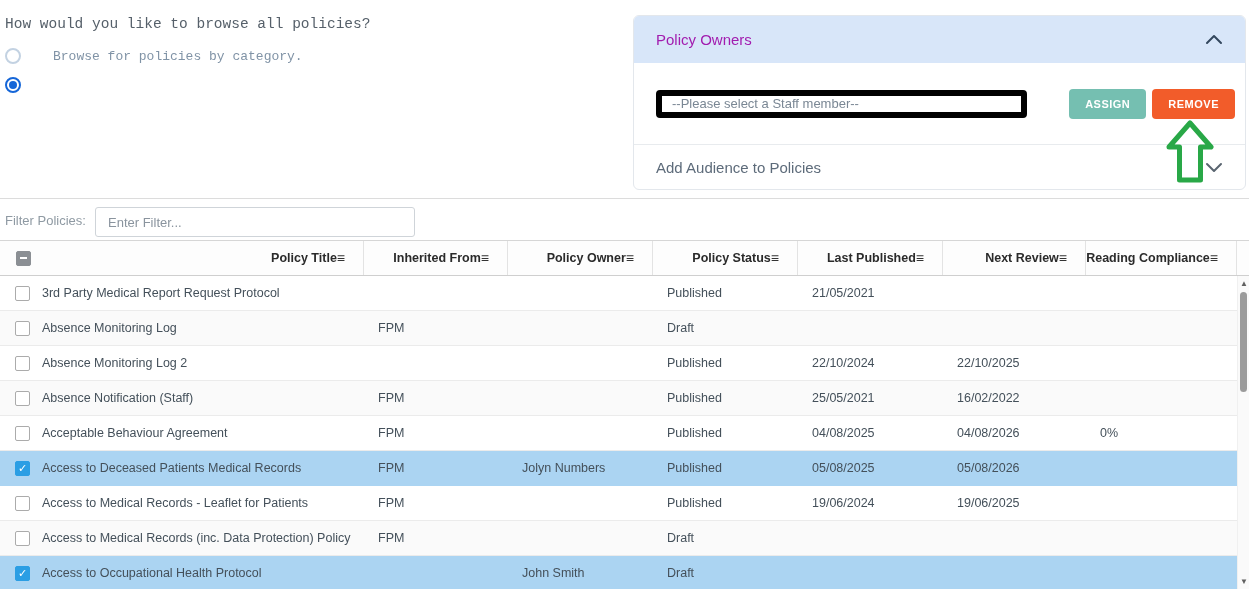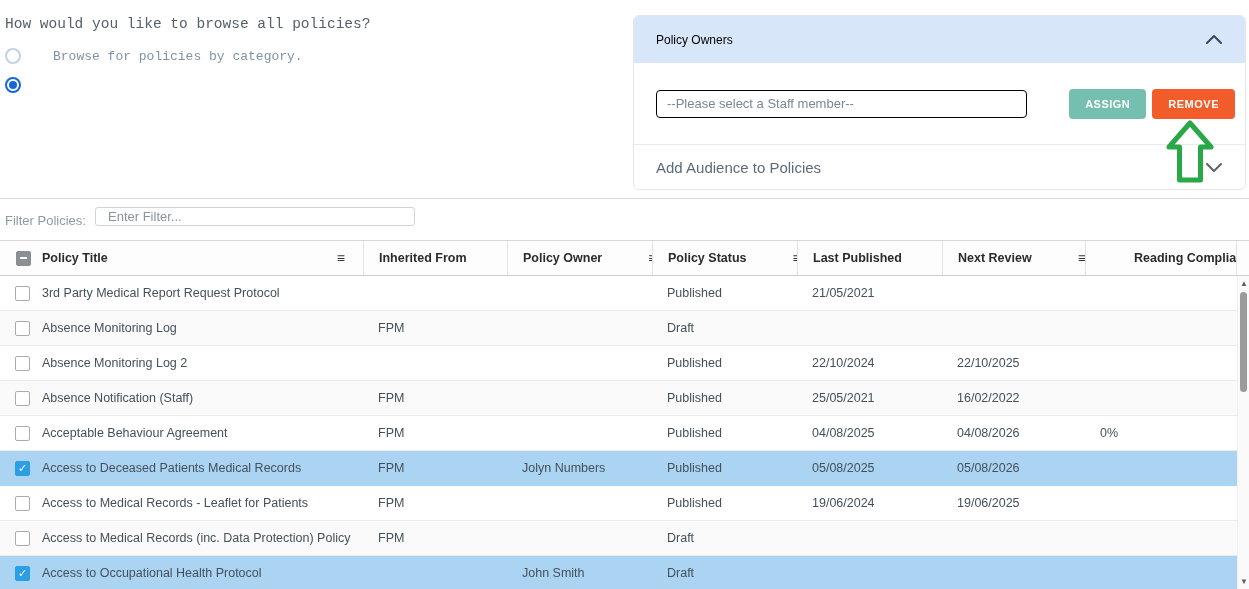--- a/index.html
+++ b/index.html
@@ -14,43 +14,43 @@
   .radio-option { display:flex; align-items:center; margin-bottom:13px; cursor:pointer;gap:20px; }
   .radio { width:16px; height:16px; border-radius:50%; margin-right:12px; display:flex; align-items:center; justify-content:center; flex:0 0 auto; }
   .radio.unselected { border:2px solid #c3d2e2; background:#fff; }
   .radio.selected { border:2px solid #1566d8; background:#fff; }
   .radio.selected .dot { width:8px; height:8px; border-radius:50%; background:#1566d8; }
   .radio-label { font-size:13px; color:#8093a6; }
 
   
   .panel { position:absolute; left:633px; top:15px; width:613px; border:1px solid #e3e7ec; border-radius:6px; background:#fff; }
   .panel-header { height:47px; background:#d8e6f9; border-radius:5px 5px 0 0; display:flex; align-items:center; justify-content:space-between; padding:0 22px; cursor:pointer; }
-  .panel-title { font-size:12px; color:#000000; }
+  .panel-title { font-size:15px; color:#a21caf; }
   .panel-body { height:82px; display:flex; align-items:center; padding:0 10px 0 22px; border-bottom:1px solid #e8ebee; }
-  .staff-select { flex:1 1 auto; height:28px; border:1px solid #000000; border-radius:4px; padding:0 10px; font-size:13px; color:#333; font-family:"Liberation Sans", sans-serif; margin-right:42px; }
+  .staff-select { flex:1 1 auto; height:28px; border:6px solid #000000; border-radius:4px; padding:0 10px; font-size:13px; color:#333; font-family:"Liberation Sans", sans-serif; margin-right:42px; }
   .staff-select::placeholder { color:#7a8794; opacity:1; }
   .btn { height:30px; border:none; border-radius:4px; color:#fff; font-weight:bold; font-size:11px; letter-spacing:.5px; padding:0 16px; cursor:pointer; font-family:"Liberation Sans", sans-serif; }
   .btn-assign { background:#75bfb1; margin-right:6px; }
   .btn-remove { background:#f25c2a; }
   .panel-footer { height:44px; display:flex; align-items:center; justify-content:space-between; padding:0 22px; cursor:pointer; }
   .footer-title { font-size:15px; color:#5d6b7a; }
   .chev { display:block; }
 
   .green-arrow { position:absolute; left:1166px; top:120px; }
 
   
   .filter-row { position:absolute; left:0; top:200px; width:1249px; height:40px; display:flex; align-items:center; }
   .filter-label { font-size:13px; color:#8f9aa3; margin-left:5px; }
-  .filter-input { position:absolute; left:95px; top:7px; width:320px; height:19px; border:1px solid #cfd4d9; border-radius:3px; padding:0 12px; font-size:13px; color:#333; font-family:"Liberation Sans", sans-serif; }
+  .filter-input { position:absolute; left:95px; top:7px; width:320px; height:30px; border:1px solid #cfd4d9; border-radius:3px; padding:0 12px; font-size:13px; color:#333; font-family:"Liberation Sans", sans-serif; }
   .filter-input::placeholder { color:#8a949e; opacity:1; }
 
   
   .ptable { position:absolute; left:0; top:240px; width:1249px; height:349px; border-top:1px solid #d6d6d6; }
   .thead { display:grid; grid-template-columns:42px 321px 144px 145px 145px 145px 143px 152px 12px; height:35px; background:#fdfdfd; border-bottom:1px solid #cfcfcf; }
-  .th { display:flex; align-items:center; justify-content:space-between; font-size:12.5px; font-weight:bold; color:#2b2b2b; padding-left:15px; padding-right:18px; overflow:hidden; white-space:nowrap;gap:46px; }
+  .th { display:flex; align-items:center; justify-content:flex-end; font-size:12.5px; font-weight:bold; color:#2b2b2b; padding-left:15px; padding-right:18px; overflow:hidden; white-space:nowrap; }
   .th.first { padding-left:0; }
   .th.divided { border-left:1px solid #e3e3e3; }
   .th.last { border-right:1px solid #e3e3e3;padding-left:48px; }
   .menu-icon { font-size:14px; color:#333; font-weight:normal; cursor:pointer; line-height:1; }
   .cb-cell { display:flex; align-items:center; padding-left:16px; }
   .cb { width:15px; height:15px; border-radius:2px; display:flex; align-items:center; justify-content:center; flex:0 0 auto; cursor:pointer; }
   .cb.unchecked { border:1px solid #ababab; background:#fff; }
   .cb.checked { background:#2b9ee4; border:1px solid #2b9ee4; }
   .cb.checked::after { content:"✓"; color:#fff; font-size:11px; line-height:1; }
   .cb.indeterminate { background:#8b8f94; border:1px solid #8b8f94; }

